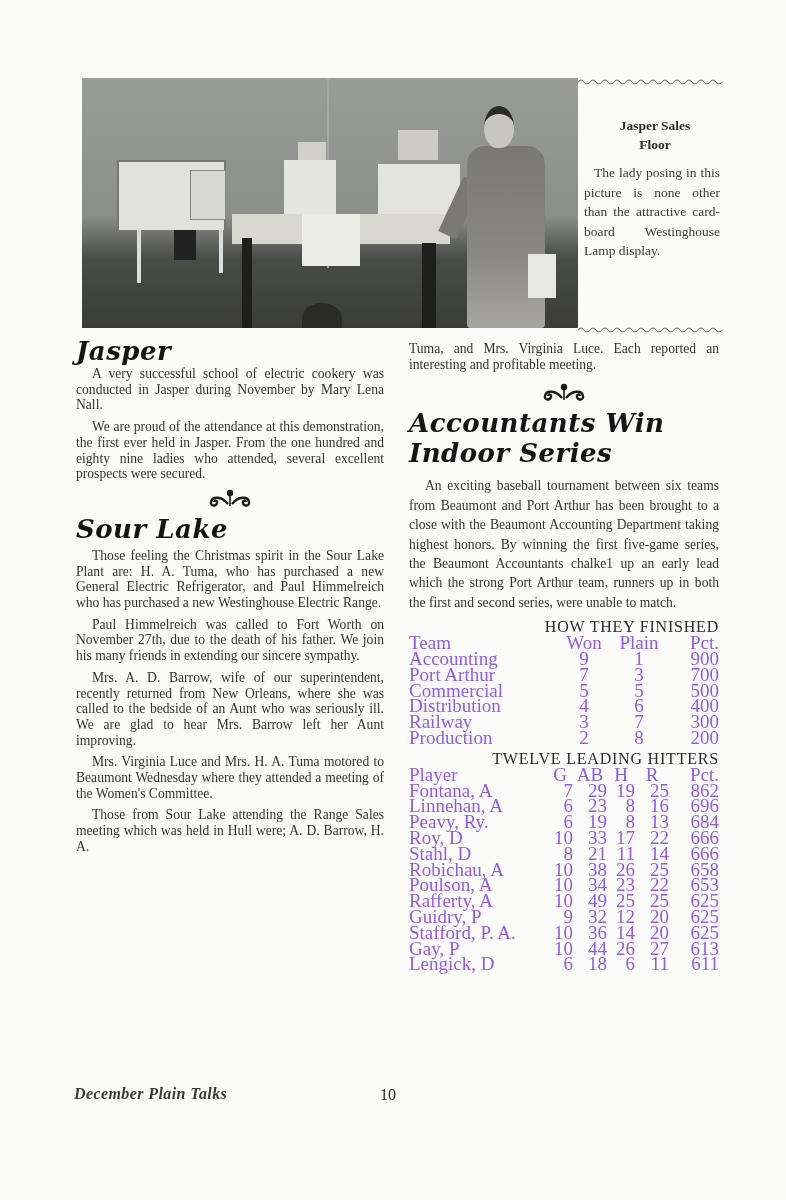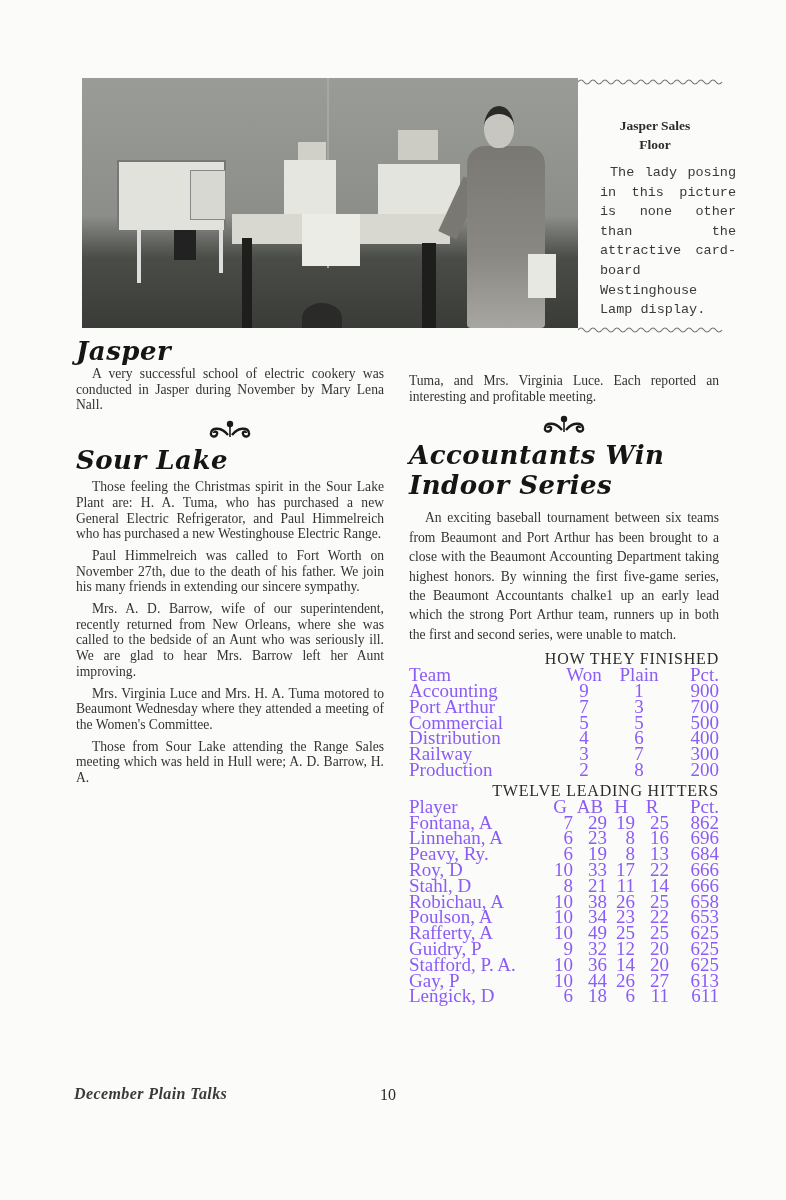--- a/index.html
+++ b/index.html
@@ -39,29 +39,29 @@
     .photo .lamp { position:absolute; left:446px; top:176px; width:28px; height:44px; background:#e8e8e2; }
     .photo .dog { position:absolute; left:220px; top:225px; width:40px; height:30px; background:#2a2a28; border-radius: 50% 50% 0 0; }
 
     
     .wavy { position:absolute; left: 578px; width: 146px; height: 8px; }
     .caption-title {
       position:absolute; left: 586px; top: 116px; width: 138px;
       text-align:center; font-weight:bold; font-size: 13.5px; line-height: 19px; color:#2c2c2c;
     }
     .caption-body {
-      position:absolute; left: 600px; top: 163px; width: 136px;
-      font-size: 13.5px; line-height: 19.6px; text-align: justify; color:#3a3a3a;font-family:Liberation Mono, monospace;
+      position:absolute; left: 584px; top: 163px; width: 136px;
+      font-size: 13.5px; line-height: 19.6px; text-align: justify; color:#3a3a3a;
     }
     .caption-body::first-line { }
 
     
     .col { position:absolute; font-size: 13.6px; line-height: 15.7px; text-align: justify; color:#333; }
     .col-left { left: 76px; top: 336px; width: 308px; }
-    .col-right { left: 409px; top: 341px; width: 310px; margin-top: 32px; }
+    .col-right { left: 409px; top: 341px; width: 310px; }
 
     .script-head {
       font-family: "DejaVu Serif", "Liberation Serif", serif;
       font-style: italic; font-size: 26px; line-height: 30px; color:#151515; margin: 0;
       letter-spacing: 0.5px;
     }
     p { margin: 0 0 6px 0; text-indent: 16px; }
     p.noindent { text-indent: 0; }
 
     .ornament { display:block; text-align:center; margin: 4px 0 4px 0; height: 22px; }
@@ -114,20 +114,21 @@
     <div>Floor</div>
   </div>
   <div class="caption-body" style="text-indent:10px">The lady posing in this picture is none other than the attractive card-board Westinghouse Lamp display.</div>
   <svg class="wavy" style="top:326px" viewBox="0 0 146 8" preserveAspectRatio="none">
     <path d="M0 4 Q3 0 6 4 T12 4 T18 4 T24 4 T30 4 T36 4 T42 4 T48 4 T54 4 T60 4 T66 4 T72 4 T78 4 T84 4 T90 4 T96 4 T102 4 T108 4 T114 4 T120 4 T126 4 T132 4 T138 4 T144 4" fill="none" stroke="#777" stroke-width="1.2"></path>
   </svg>
 
   <div class="col col-left">
     <h2 class="script-head">Jasper</h2>
     <p>A very successful school of electric cookery was conducted in Jasper during November by Mary Lena Nall.</p>
+    <p>We are proud of the attendance at this demonstration, the first ever held in Jasper. From the one hundred and eighty nine ladies who attended, several excellent prospects were secured.</p>
 
     <span class="ornament">
       <svg viewBox="0 0 44 22">
         <circle cx="22" cy="5" r="3.2" fill="#1a1a1a"></circle>
         <path d="M22 8 L22 18" stroke="#1a1a1a" stroke-width="1.6"></path>
         <path d="M20 16 C14 8, 4 8, 3 14 C2 18, 8 19, 9 15 C10 12, 6 12, 6 14" fill="none" stroke="#1a1a1a" stroke-width="2.4"></path>
         <path d="M24 16 C30 8, 40 8, 41 14 C42 18, 36 19, 35 15 C34 12, 38 12, 38 14" fill="none" stroke="#1a1a1a" stroke-width="2.4"></path>
       </svg>
     </span>
 

